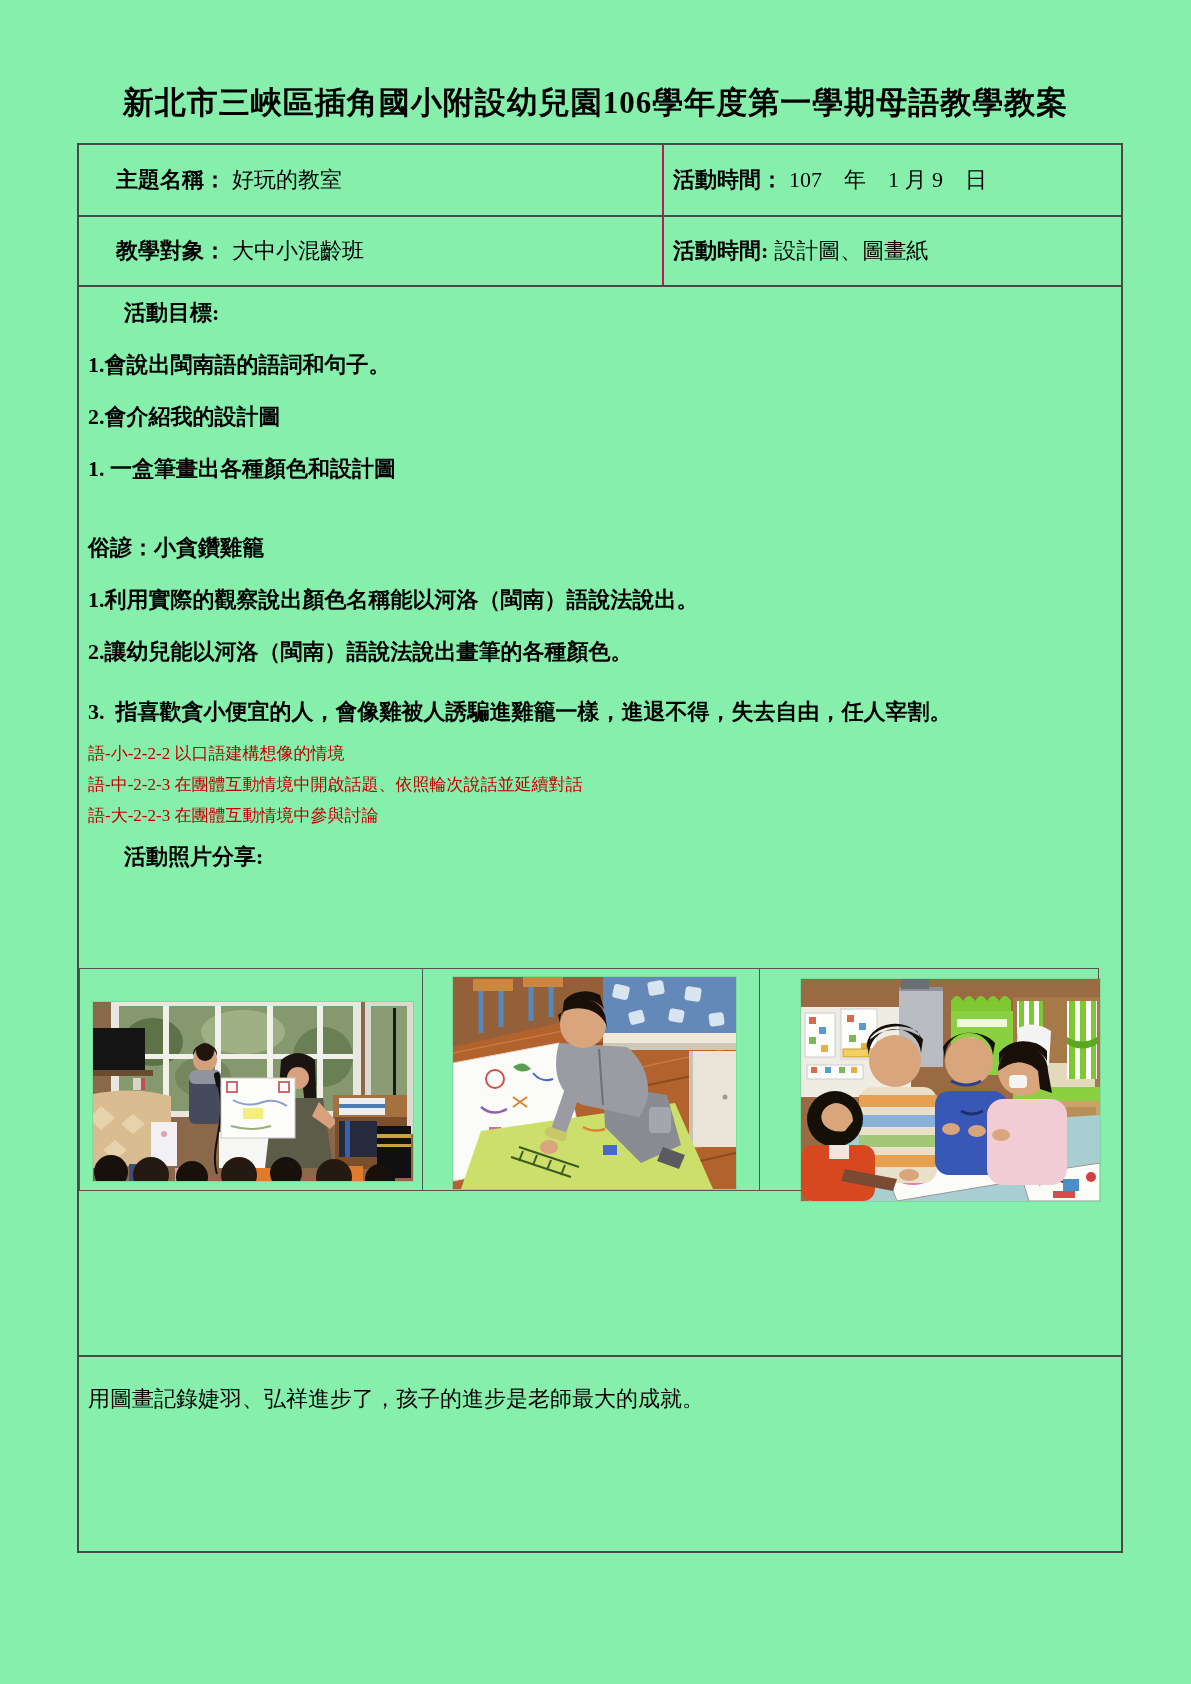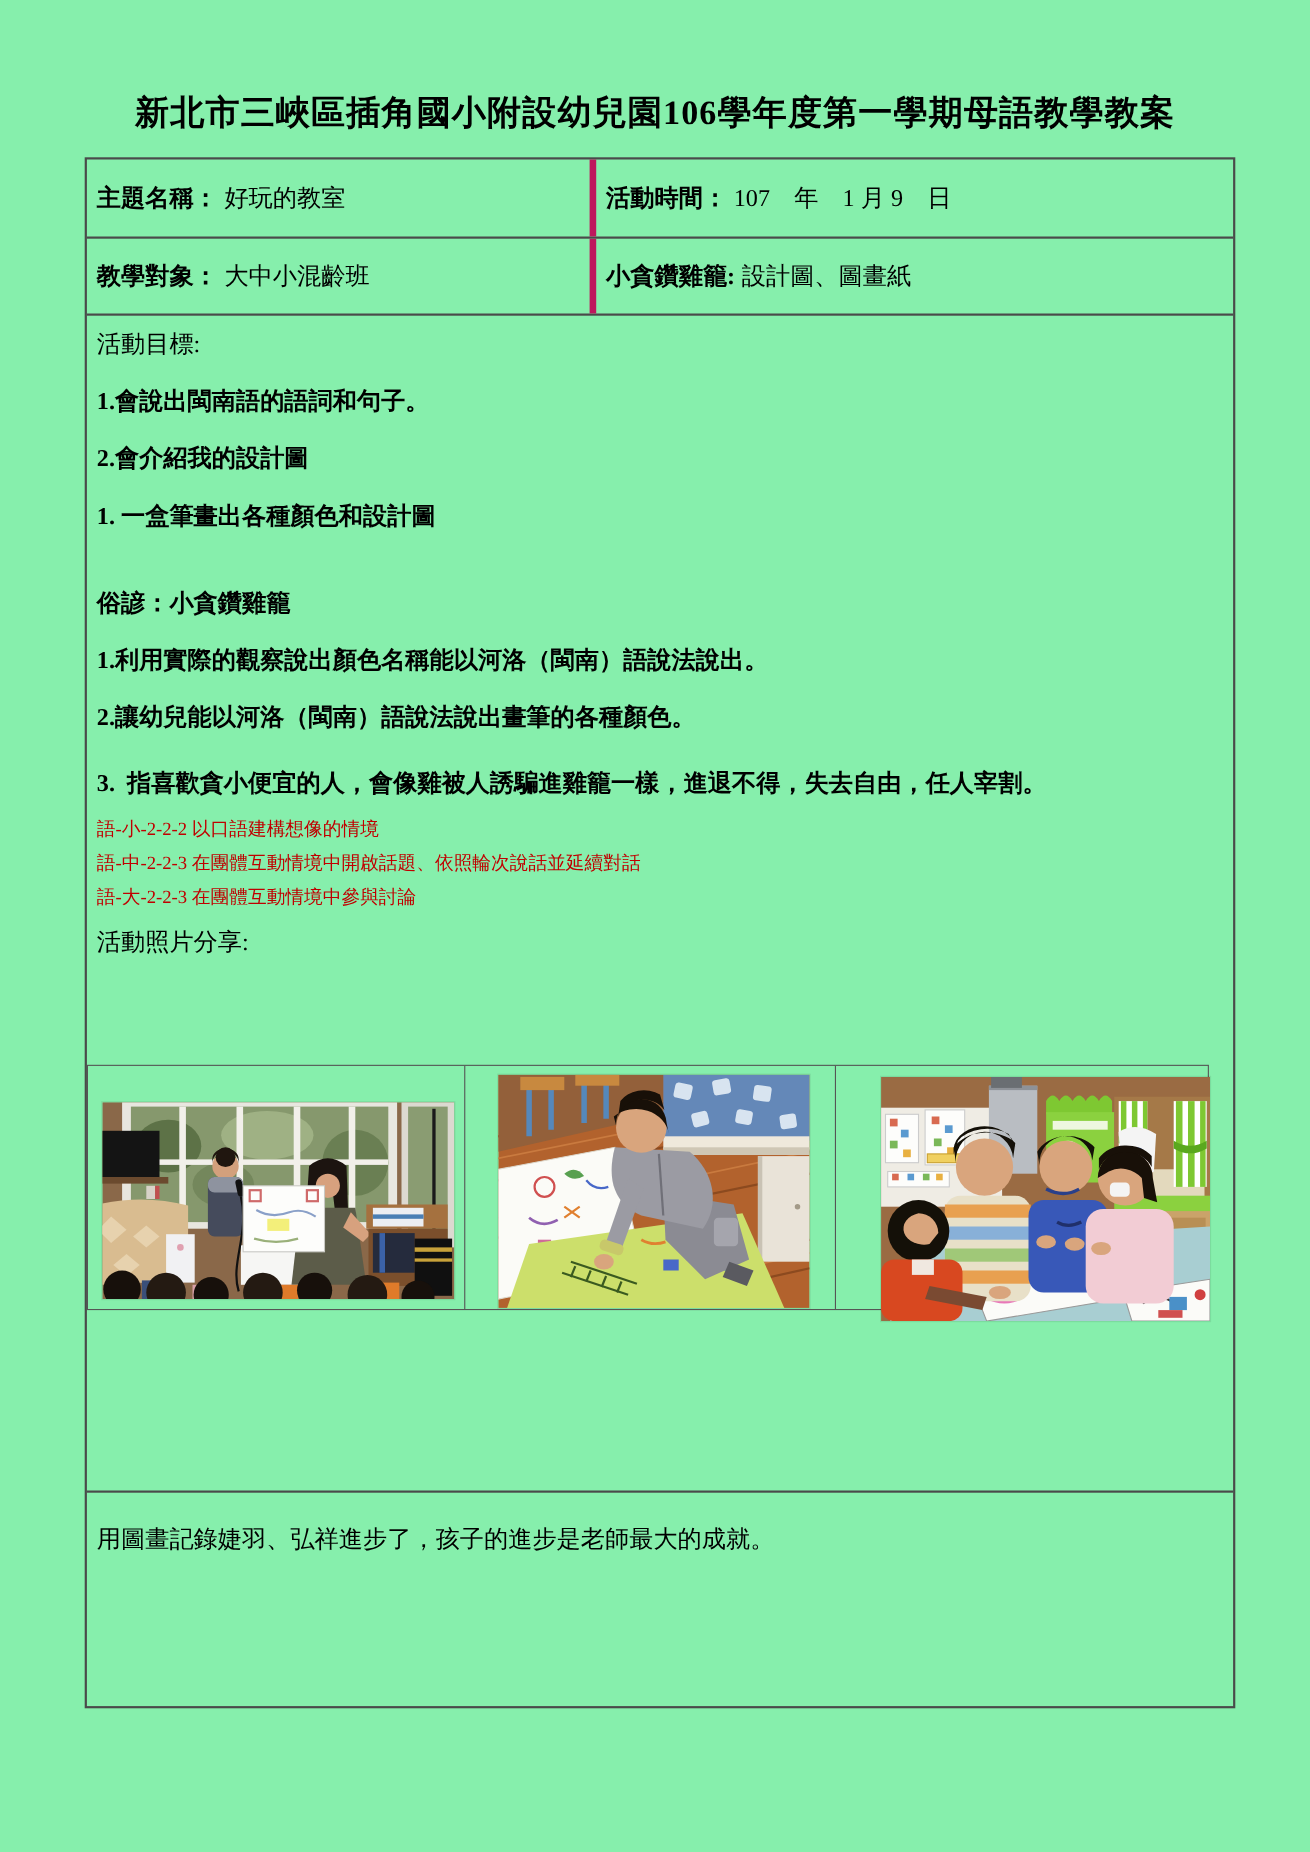--- a/index.html
+++ b/index.html
@@ -17,30 +17,30 @@
     letter-spacing:1px;margin:0;
   }
   .doc-table{
     position:absolute;left:77px;top:143px;width:1046px;height:1410px;
     border:2px solid #4a4a4a;box-sizing:border-box;
     font-size:22px;
   }
   .row{box-sizing:border-box;border-bottom:2px solid #4a4a4a;display:flex;}
   .row.last{border-bottom:none;}
   .cell{box-sizing:border-box;display:flex;align-items:center;padding-left:9px;white-space:pre-wrap;}
-  .cell.left{width:463px;border-right:6px solid #be185d;}
+  .cell.left{width:557px;border-right:2px solid #be185d;margin-left:28px;}
   .cell.right{flex:1;}
   .lbl{font-weight:bold;}
   .val{margin-left:6px;}
   .r1{height:72px;}
   .r2{height:70px;justify-content:space-between;}
   .r3{height:1070px;display:block;position:relative;padding:0 0 0 9px;box-sizing:border-box;}
   .r4{height:196px;display:block;padding:0 0 0 9px;box-sizing:border-box;}
   .p{margin:0;line-height:52px;white-space:pre-wrap;font-weight:bold;}
-  .p.bold{font-weight:normal;}
+  .p.bold{font-weight:bold;margin-left:36px;}
   .p.gap{margin-top:27px;}
   .p.gap2{margin-top:8px;}
   .red{margin:0;line-height:31px;font-size:17px;color:#c00000;white-space:pre-wrap;}
   .photo-grid{
     margin-left:-9px;margin-top:85px;
     width:1020px;height:223px;box-sizing:border-box;
     border:1px solid #555;
     display:grid;grid-template-columns:343px 337px 340px;
   }
   .photo-cell{position:relative;box-sizing:border-box;border-right:1px solid #555;}
@@ -69,21 +69,21 @@
       <div class="cell right">
         <span class="lbl">活動時間：</span><span class="val">107　年　1 月 9　日</span>
       </div>
     </div>
 
     <div class="row r2">
       <div class="cell left">
         <span class="lbl">教學對象：</span><span class="val">大中小混齡班</span>
       </div>
       <div class="cell right">
-        <span class="lbl">小貪鑽雞籠:</span><span class="val">設計圖、圖畫紙</span>
+        <span class="lbl">活動時間:</span><span class="val">設計圖、圖畫紙</span>
       </div>
     </div>
 
     <div class="row r3">
       <p class="p bold">活動目標:</p>
       <p class="p">1.會說出閩南語的語詞和句子。</p>
       <p class="p">2.會介紹我的設計圖</p>
       <p class="p">1. 一盒筆畫出各種顏色和設計圖</p>
       <p class="p gap">俗諺：小貪鑽雞籠</p>
       <p class="p">1.利用實際的觀察說出顏色名稱能以河洛（閩南）語說法說出。</p>

